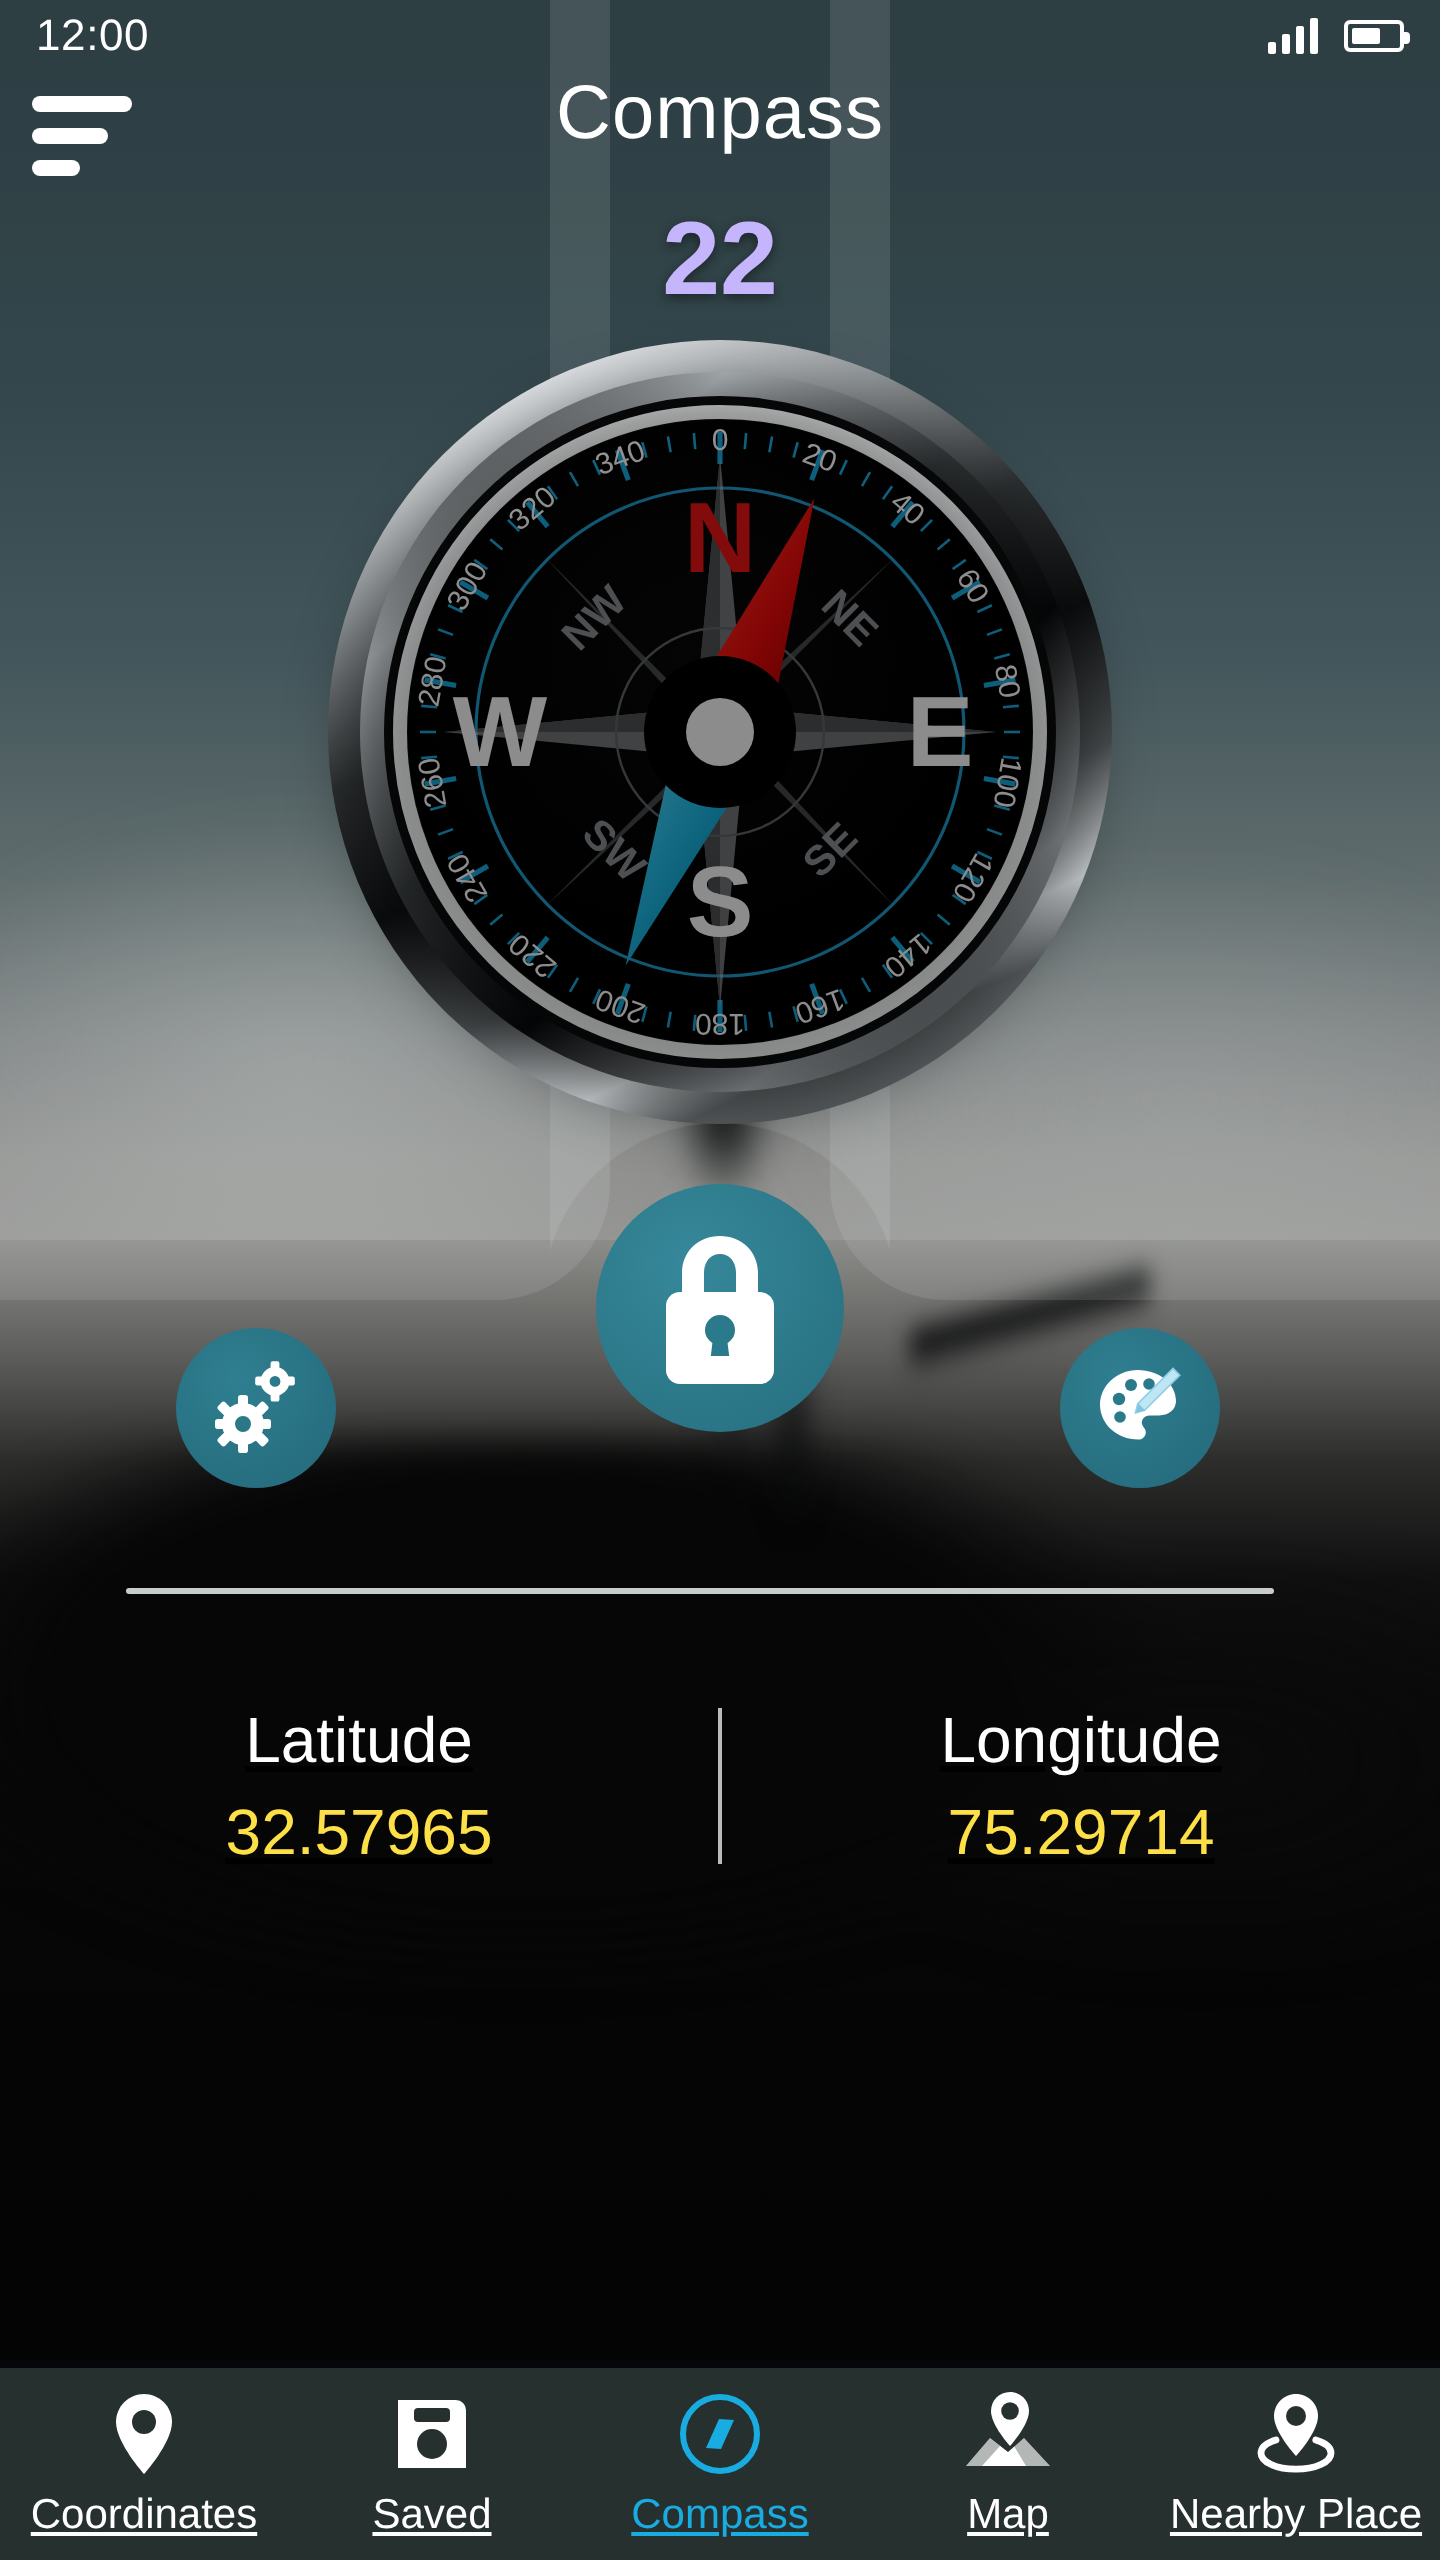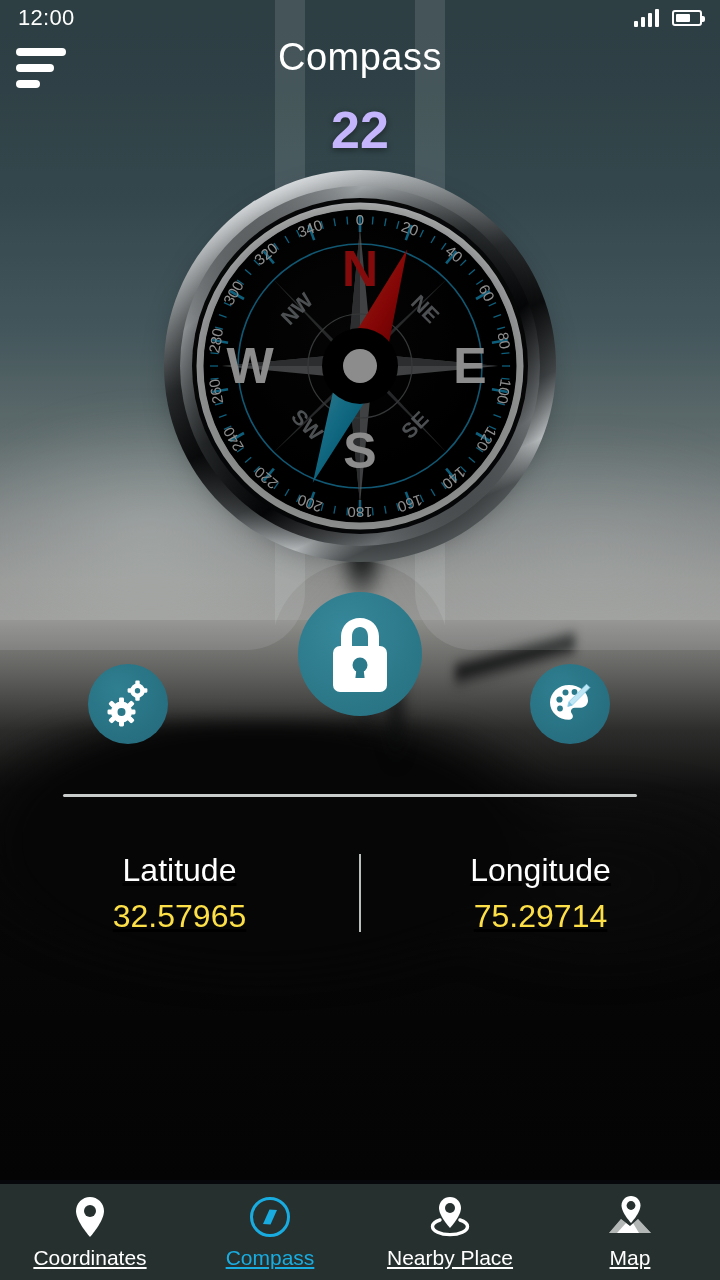--- a/index.html
+++ b/index.html
@@ -479,50 +479,61 @@
     <div class="nav-item">
       <div class="nav-ico">
         <svg width="36" height="44" viewBox="0 0 36 44">
           <path d="M18 2C10.3 2 4 8.3 4 16c0 10.5 14 26 14 26s14-15.5 14-26c0-7.7-6.3-14-14-14z" fill="#ffffff"></path>
           <circle cx="18" cy="16" r="6" fill="#26302f"></circle>
         </svg>
       </div>
       <div class="nav-label">Coordinates</div>
     </div>
 
+    <div class="nav-item">
+      <div class="nav-ico">
+        <svg width="40" height="40" viewBox="0 0 40 40">
+          <path d="M3 3h26l8 8v26H3z" fill="#ffffff" rx="4"></path>
+          <rect x="3" y="3" width="34" height="34" rx="5" fill="#ffffff"></rect>
+          <rect x="11" y="7" width="18" height="7" rx="2" fill="#26302f"></rect>
+          <circle cx="20" cy="25" r="7.5" fill="#26302f"></circle>
+        </svg>
+      </div>
+      <div class="nav-label">Saved</div>
+    </div>
 
     <div class="nav-item active">
       <div class="nav-ico">
         <svg width="44" height="44" viewBox="0 0 44 44">
           <circle cx="22" cy="22" r="18.5" fill="none" stroke="#19ace0" stroke-width="3"></circle>
           <path d="M29 15l-6.5 14.5L15 29l6.5-14.5z" fill="#19ace0"></path>
         </svg>
       </div>
       <div class="nav-label">Compass</div>
-    </div>
-
-    <div class="nav-item">
-      <div class="nav-ico">
-        <svg width="46" height="44" viewBox="0 0 46 44">
-          <path d="M23 2c-6.1 0-11 4.9-11 11 0 8.2 11 20 11 20s11-11.8 11-20c0-6.1-4.9-11-11-11z" fill="#ffffff"></path>
-          <circle cx="23" cy="13" r="5" fill="#26302f"></circle>
-          <path d="M13 25c-4.6 1.4-7.5 3.8-7.5 6.6 0 4.4 7.8 8 17.5 8s17.5-3.6 17.5-8c0-2.8-3-5.2-7.6-6.6" fill="none" stroke="#ffffff" stroke-width="3.4" stroke-linecap="round"></path>
-        </svg>
-      </div>
-      <div class="nav-label">Nearby Place</div>
     </div>
 
     <div class="nav-item">
       <div class="nav-ico">
         <svg width="46" height="44" viewBox="0 0 46 44">
           <path d="M2 38l12-14 9 7 8-7 13 14z" fill="#ffffff"></path>
           <path d="M14 24l9 7-8 7H2z" fill="#26302f" opacity="0.0"></path>
           <path d="M2 38l12-14 5 4-9 10z" fill="#26302f" opacity="0.35"></path>
           <path d="M31 24l13 14H32l-6-10z" fill="#26302f" opacity="0.35"></path>
           <path d="M24 1c-5.3 0-9.5 4.2-9.5 9.5 0 7.1 9.5 17.5 9.5 17.5s9.5-10.4 9.5-17.5C33.5 5.2 29.3 1 24 1z" fill="#ffffff"></path>
           <circle cx="24" cy="10.5" r="4.4" fill="#26302f"></circle>
         </svg>
       </div>
       <div class="nav-label">Map</div>
     </div>
 
+    <div class="nav-item">
+      <div class="nav-ico">
+        <svg width="46" height="44" viewBox="0 0 46 44">
+          <path d="M23 2c-6.1 0-11 4.9-11 11 0 8.2 11 20 11 20s11-11.8 11-20c0-6.1-4.9-11-11-11z" fill="#ffffff"></path>
+          <circle cx="23" cy="13" r="5" fill="#26302f"></circle>
+          <path d="M13 25c-4.6 1.4-7.5 3.8-7.5 6.6 0 4.4 7.8 8 17.5 8s17.5-3.6 17.5-8c0-2.8-3-5.2-7.6-6.6" fill="none" stroke="#ffffff" stroke-width="3.4" stroke-linecap="round"></path>
+        </svg>
+      </div>
+      <div class="nav-label">Nearby Place</div>
+    </div>
+
   </div>
 </div>
 
 </body></html>

